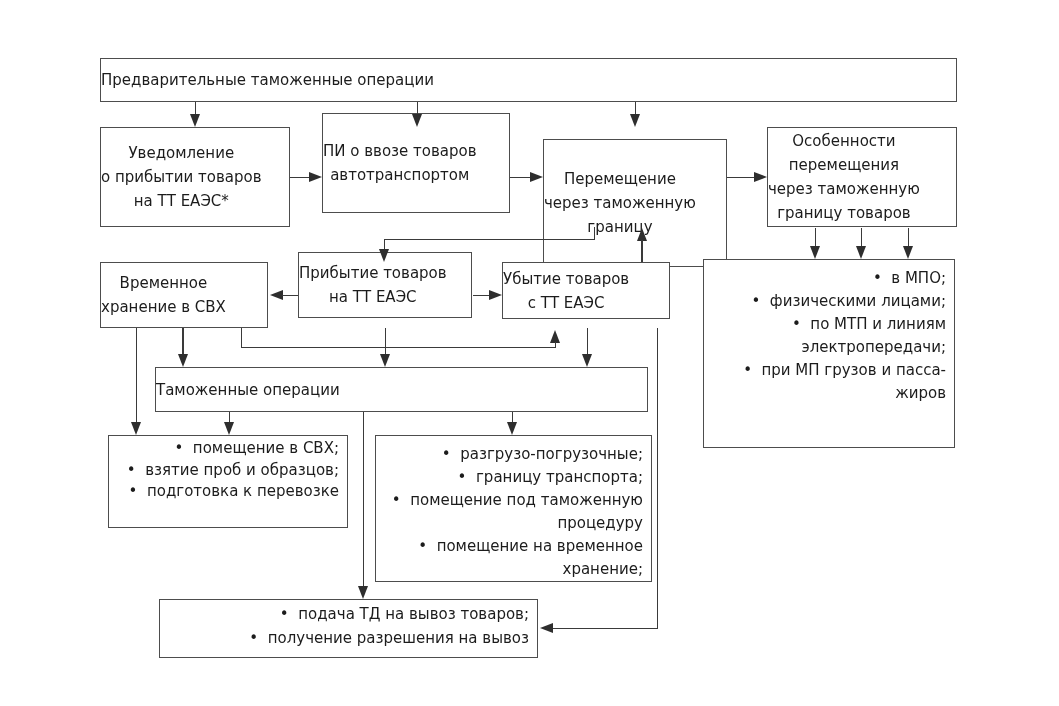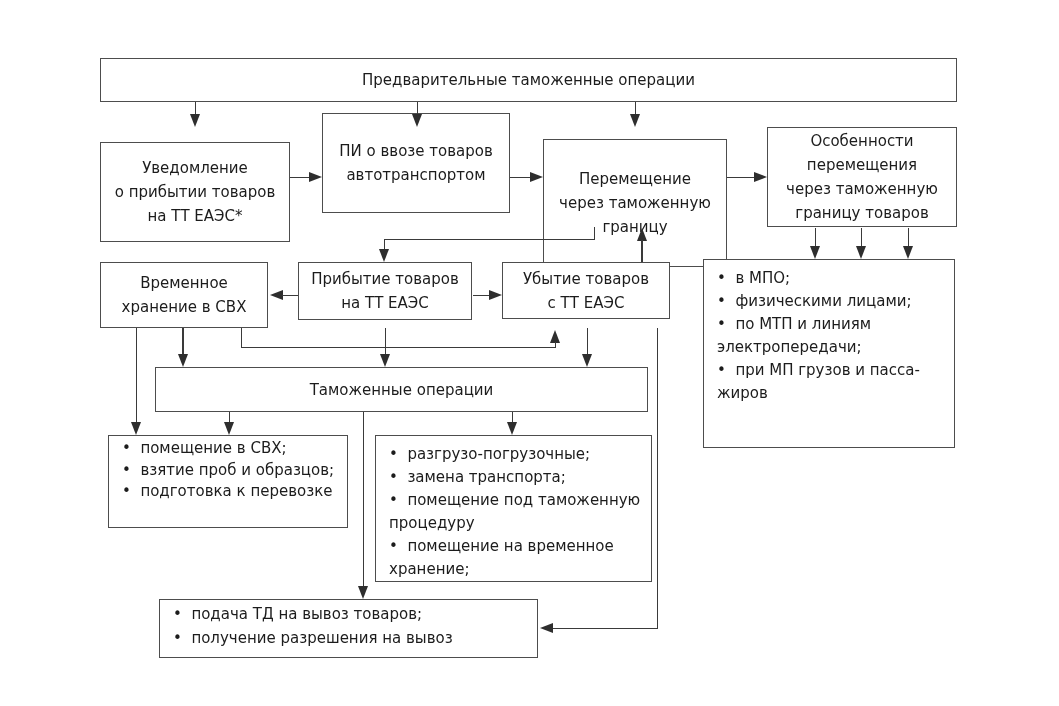--- a/index.html
+++ b/index.html
@@ -5,43 +5,43 @@
   html,body { margin:0; padding:0; background:#ffffff; }
   #stage {
     position:relative; width:1059px; height:706px; background:#ffffff;
     font-family:"DejaVu Sans","Liberation Sans",sans-serif;
     color:#1c1c1c; font-size:15px;
   }
   .box {
     position:absolute; box-sizing:border-box;
     border:1.5px solid #4d4d4d; background:#ffffff;
   }
-  .center { display:flex; align-items:center; justify-content:center; text-align:center; }
+  .center { display:flex; align-items:center; text-align:center; }
   .lbl { white-space:pre-line; line-height:24px; }
-  .bullets { padding:2px 8px 0 13px; overflow:hidden; }
+  .bullets { padding:2px 8px 0 13px; overflow:hidden;text-align:right; }
   .bi { white-space:pre-wrap; }
   .vl, .hl { position:absolute; background:#3a3a3a; }
   .vl { width:1.5px; }
   .hl { height:1.5px; }
   .ah { position:absolute; width:0; height:0; }
   .ah-down  { border-left:5px solid transparent; border-right:5px solid transparent; border-top:13px solid #2e2e2e; }
   .ah-up    { border-left:5px solid transparent; border-right:5px solid transparent; border-bottom:13px solid #2e2e2e; }
   .ah-right { border-top:5px solid transparent; border-bottom:5px solid transparent; border-left:13px solid #2e2e2e; }
   .ah-left  { border-top:5px solid transparent; border-bottom:5px solid transparent; border-right:13px solid #2e2e2e; }
 </style>
 </head>
 <body>
 
 <div id="stage">
 
   <div class="box center" style="left:100px;top:58px;width:857px;height:44px">
     <div class="lbl">Предварительные таможенные операции</div>
   </div>
 
-  <div class="box center" style="left:100px;top:142px;width:190px;height:100px">
+  <div class="box center" style="left:100px;top:127px;width:190px;height:100px">
     <div class="lbl">Уведомление
 о прибытии товаров
 на ТТ ЕАЭС*</div>
   </div>
 
   <div class="box center" style="left:322px;top:113px;width:188px;height:100px">
     <div class="lbl">ПИ о ввозе товаров
 автотранспортом</div>
   </div>
 
@@ -56,21 +56,21 @@
 перемещения
 через таможенную
 границу товаров</div>
   </div>
 
   <div class="box center" style="left:100px;top:262px;width:168px;height:66px">
     <div class="lbl">Временное
 хранение в СВХ</div>
   </div>
 
-  <div class="box center" style="left:298px;top:262px;width:174px;height:58px">
+  <div class="box center" style="left:298px;top:252px;width:174px;height:66px">
     <div class="lbl">Прибытие товаров
 на ТТ ЕАЭС</div>
   </div>
 
   <div class="box center" style="left:502px;top:262px;width:168px;height:57px">
     <div class="lbl">Убытие товаров
 с ТТ ЕАЭС</div>
   </div>
 
   <div class="box center" style="left:155px;top:367px;width:493px;height:45px">
@@ -87,21 +87,21 @@
   </div>
 
   <div class="box bullets" style="left:108px;top:435px;width:240px;height:93px;line-height:21.5px">
     <div class="bi">•  помещение в СВХ;</div>
     <div class="bi">•  взятие проб и образцов;</div>
     <div class="bi">•  подготовка к перевозке</div>
   </div>
 
   <div class="box bullets" style="left:375px;top:435px;width:277px;height:147px;line-height:23px;padding-top:7px">
     <div class="bi">•  разгрузо-погрузочные;</div>
-    <div class="bi">•  замена транспорта;</div>
+    <div class="bi">•  границу транспорта;</div>
     <div class="bi">•  помещение под таможенную
 процедуру</div>
     <div class="bi">•  помещение на временное
 хранение;</div>
   </div>
 
   <div class="box bullets" style="left:159px;top:599px;width:379px;height:59px;line-height:24px">
     <div class="bi">•  подача ТД на вывоз товаров;</div>
     <div class="bi">•  получение разрешения на вывоз</div>
   </div>

